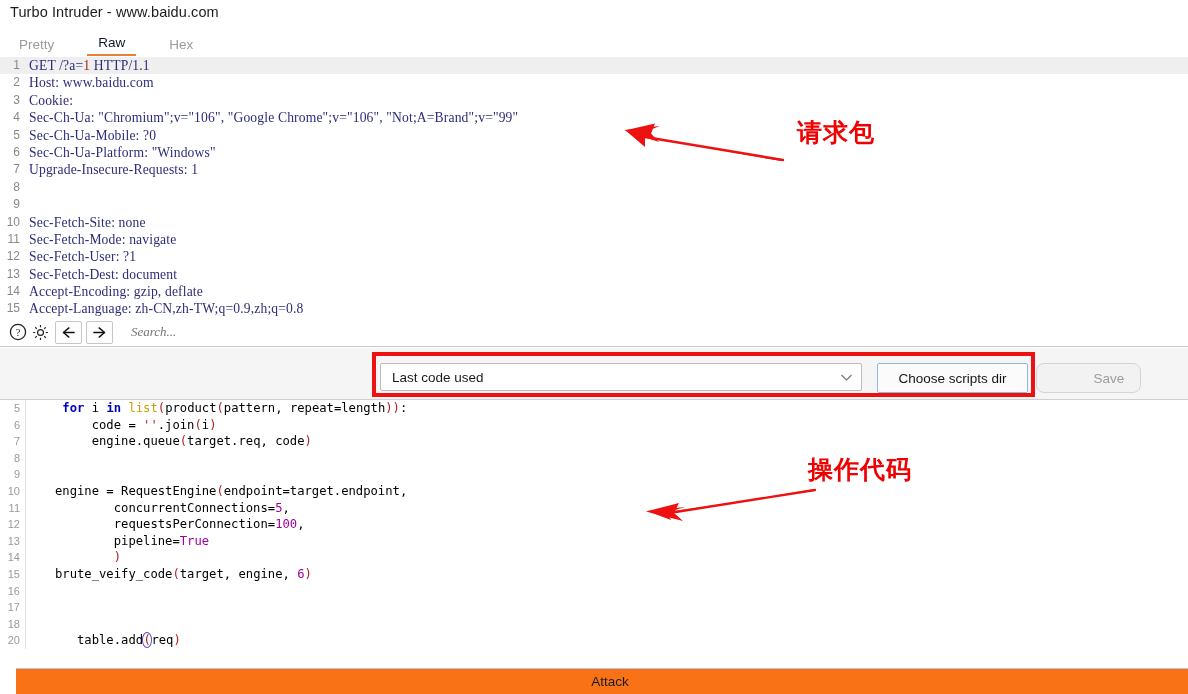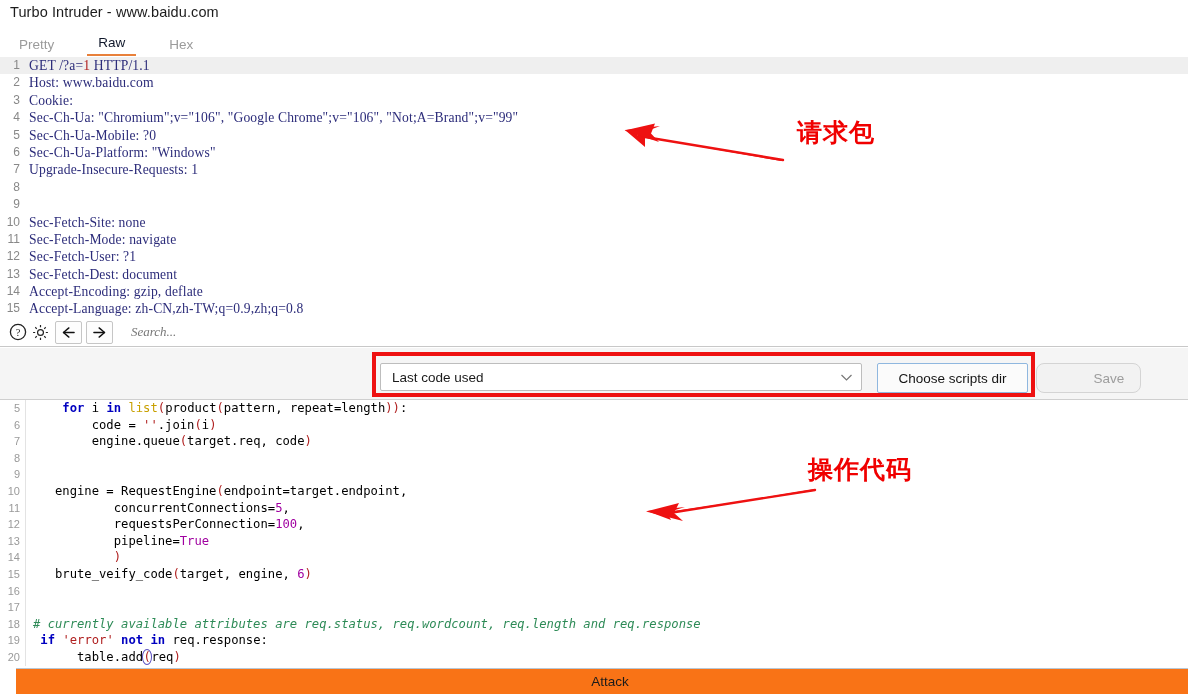--- a/index.html
+++ b/index.html
@@ -360,22 +360,21 @@
     <div class="code-line"><span class="code-ln">8</span><span class="code-txt"><span></span></span></div>
     <div class="code-line"><span class="code-ln">9</span></div>
     <div class="code-line"><span class="code-ln">10</span><span class="code-txt"><span>   engine = RequestEngine</span><span class="p">(</span><span>endpoint=target.endpoint,</span></span></div>
     <div class="code-line"><span class="code-ln">11</span><span class="code-txt"><span>           concurrentConnections=</span><span class="n">5</span><span>,</span></span></div>
     <div class="code-line"><span class="code-ln">12</span><span class="code-txt"><span>           requestsPerConnection=</span><span class="n">100</span><span>,</span></span></div>
     <div class="code-line"><span class="code-ln">13</span><span class="code-txt"><span>           pipeline=</span><span class="n">True</span></span></div>
     <div class="code-line"><span class="code-ln">14</span><span class="code-txt"><span>           </span><span class="p">)</span></span></div>
     <div class="code-line"><span class="code-ln">15</span><span class="code-txt"><span>   brute_veify_code</span><span class="p">(</span><span>target, engine, </span><span class="n">6</span><span class="p">)</span></span></div>
     <div class="code-line"><span class="code-ln">16</span><span class="code-txt"><span></span></span></div>
     <div class="code-line"><span class="code-ln">17</span></div>
-    <div class="code-line"><span class="code-ln">18</span><span class="code-txt"><span class="c"># currently available attributes are req.status, req.wordcount, req.length and req.response</span></span></div>
-    <div class="code-line"><span class="code-ln">19</span><span class="code-txt"><span> </span><span class="k">if</span><span> </span><span class="s">'error'</span><span> </span><span class="k">not</span><span> </span><span class="k">in</span><span> req.response:</span></span></div>
+    <div class="code-line"><span class="code-ln">18</span></div>
     <div class="code-line"><span class="code-ln">20</span><span class="code-txt"><span>      table.add</span><span class="cursor-paren">(</span><span>req</span><span class="p">)</span></span></div>
   </div>
 
 <div id="attack-bar">Attack</div>
 
 <div id="red-box"></div>
 
 <svg class="annot-arrow" style="left:615px; top:120px;" width="170" height="42" viewBox="0 0 170 42">
   <path d="M168 40 L22 15 L45 6 L10 10 L30 27 L30 17 L166 41 Z" fill="#ee1111"></path>
   <path d="M168 40 L24 16" stroke="#ee1111" stroke-width="2.4" stroke-linecap="round"></path>

